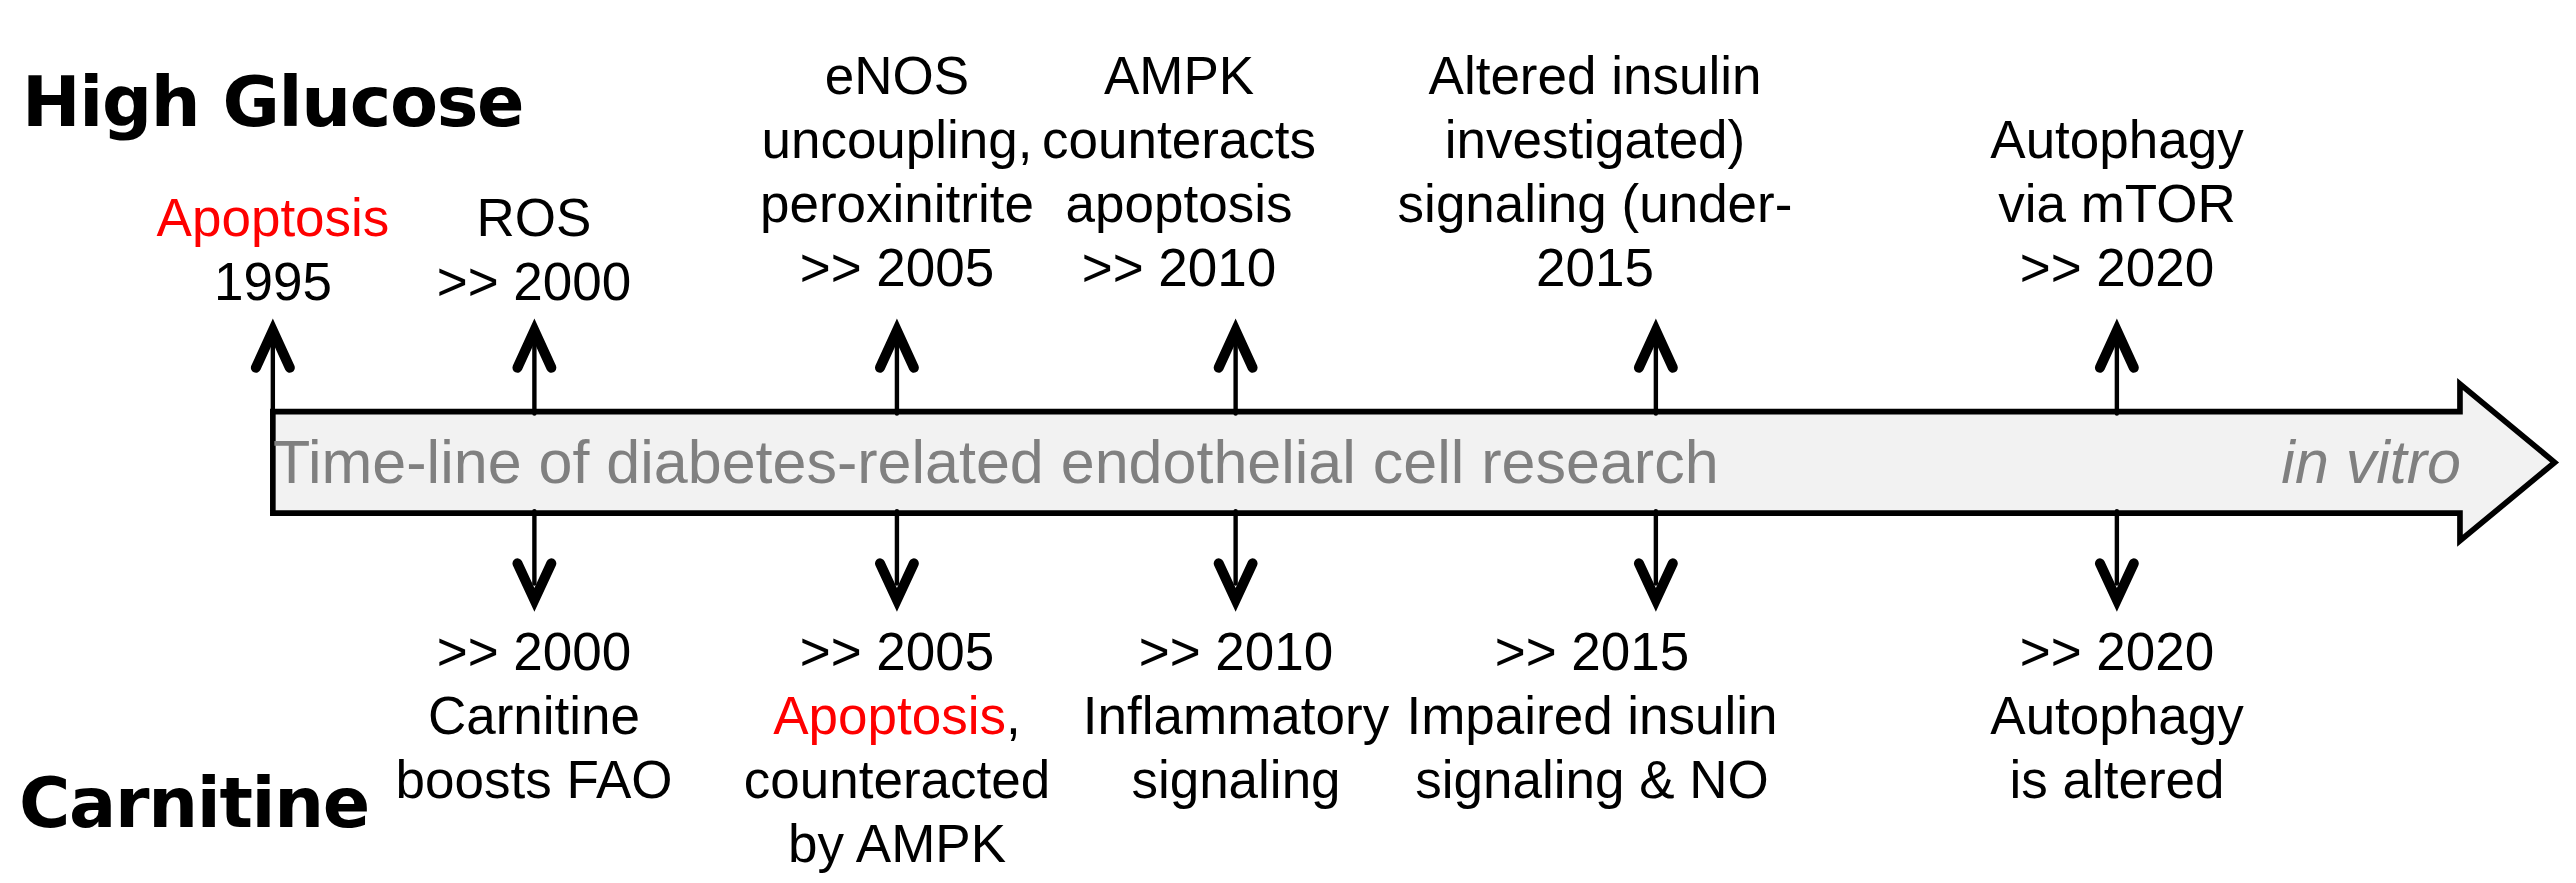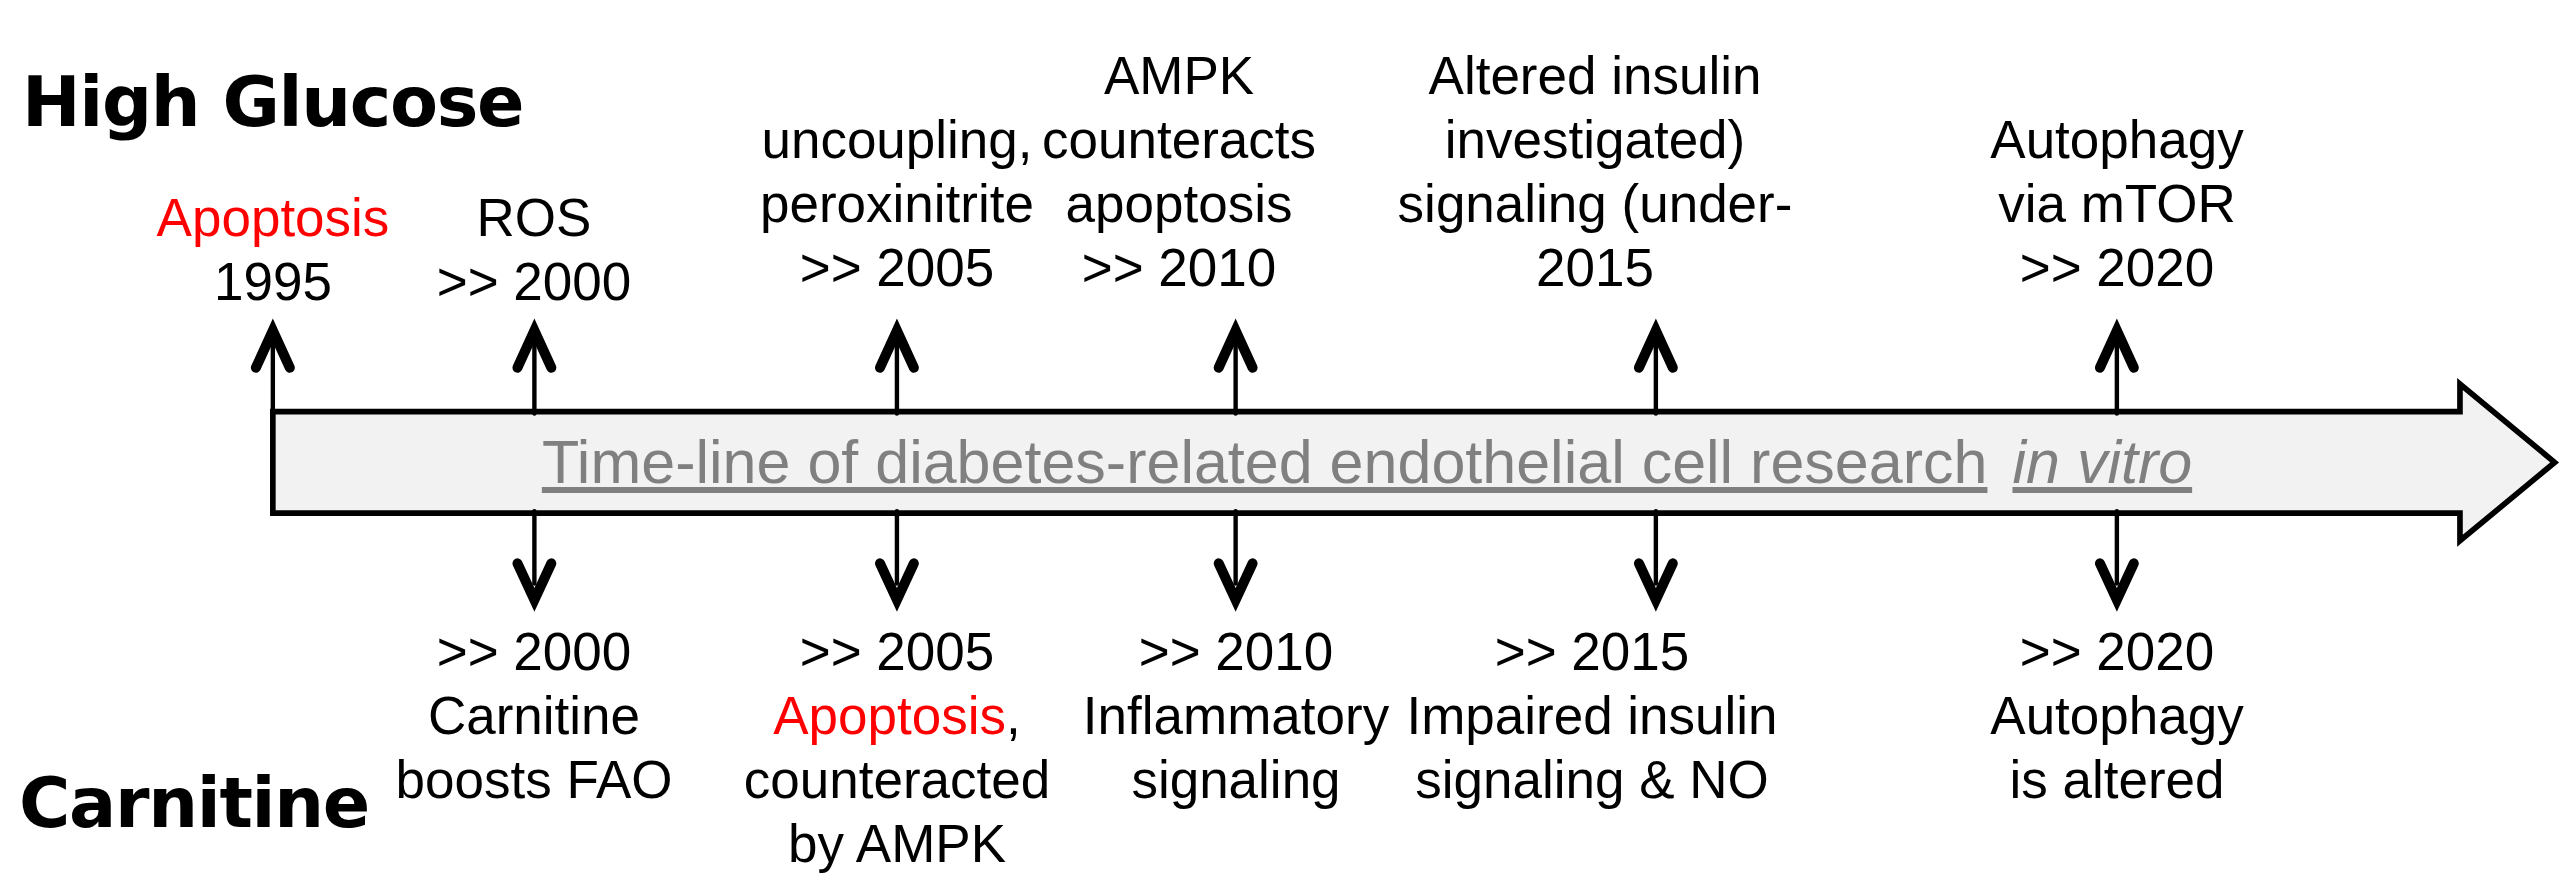--- a/index.html
+++ b/index.html
@@ -38,25 +38,24 @@
     font-size:53px;
     line-height:64px;
     white-space:nowrap;
   }
   .col .line{display:block;}
   .red{color:var(--highlight_red);}
   .band-title{
     position:absolute;
     left:273px;top:411px;
     width:2188px;height:102px;
-    display:flex;align-items:center;justify-content:center;
+    display:flex;align-items:center;justify-content:space-between;
     font-size:61px;
     color:var(--band_text_gray);
     white-space:nowrap;
-    text-decoration:underline;
   }
   .band-title em{font-style:italic;margin-left:25px;}
 </style>
 </head>
 <body>
 
 <div class="canvas">
 
   <svg class="gfx" viewBox="0 0 4107 1409" aria-hidden="true">
 
@@ -123,20 +122,21 @@
 
   <div class="col" style="left:273px;bottom:570px;">
     <span class="line red">Apoptosis</span>
     <span class="line">1995</span>
   </div>
   <div class="col" style="left:534px;bottom:570px;">
     <span class="line">ROS</span>
     <span class="line">&gt;&gt; 2000</span>
   </div>
   <div class="col" style="left:897px;bottom:584px;">
+    <span class="line">eNOS</span>
     <span class="line">uncoupling,</span>
     <span class="line">peroxinitrite</span>
     <span class="line">&gt;&gt; 2005</span>
   </div>
   <div class="col" style="left:1179px;bottom:584px;">
     <span class="line">AMPK</span>
     <span class="line">counteracts</span>
     <span class="line">apoptosis</span>
     <span class="line">&gt;&gt; 2010</span>
   </div>

